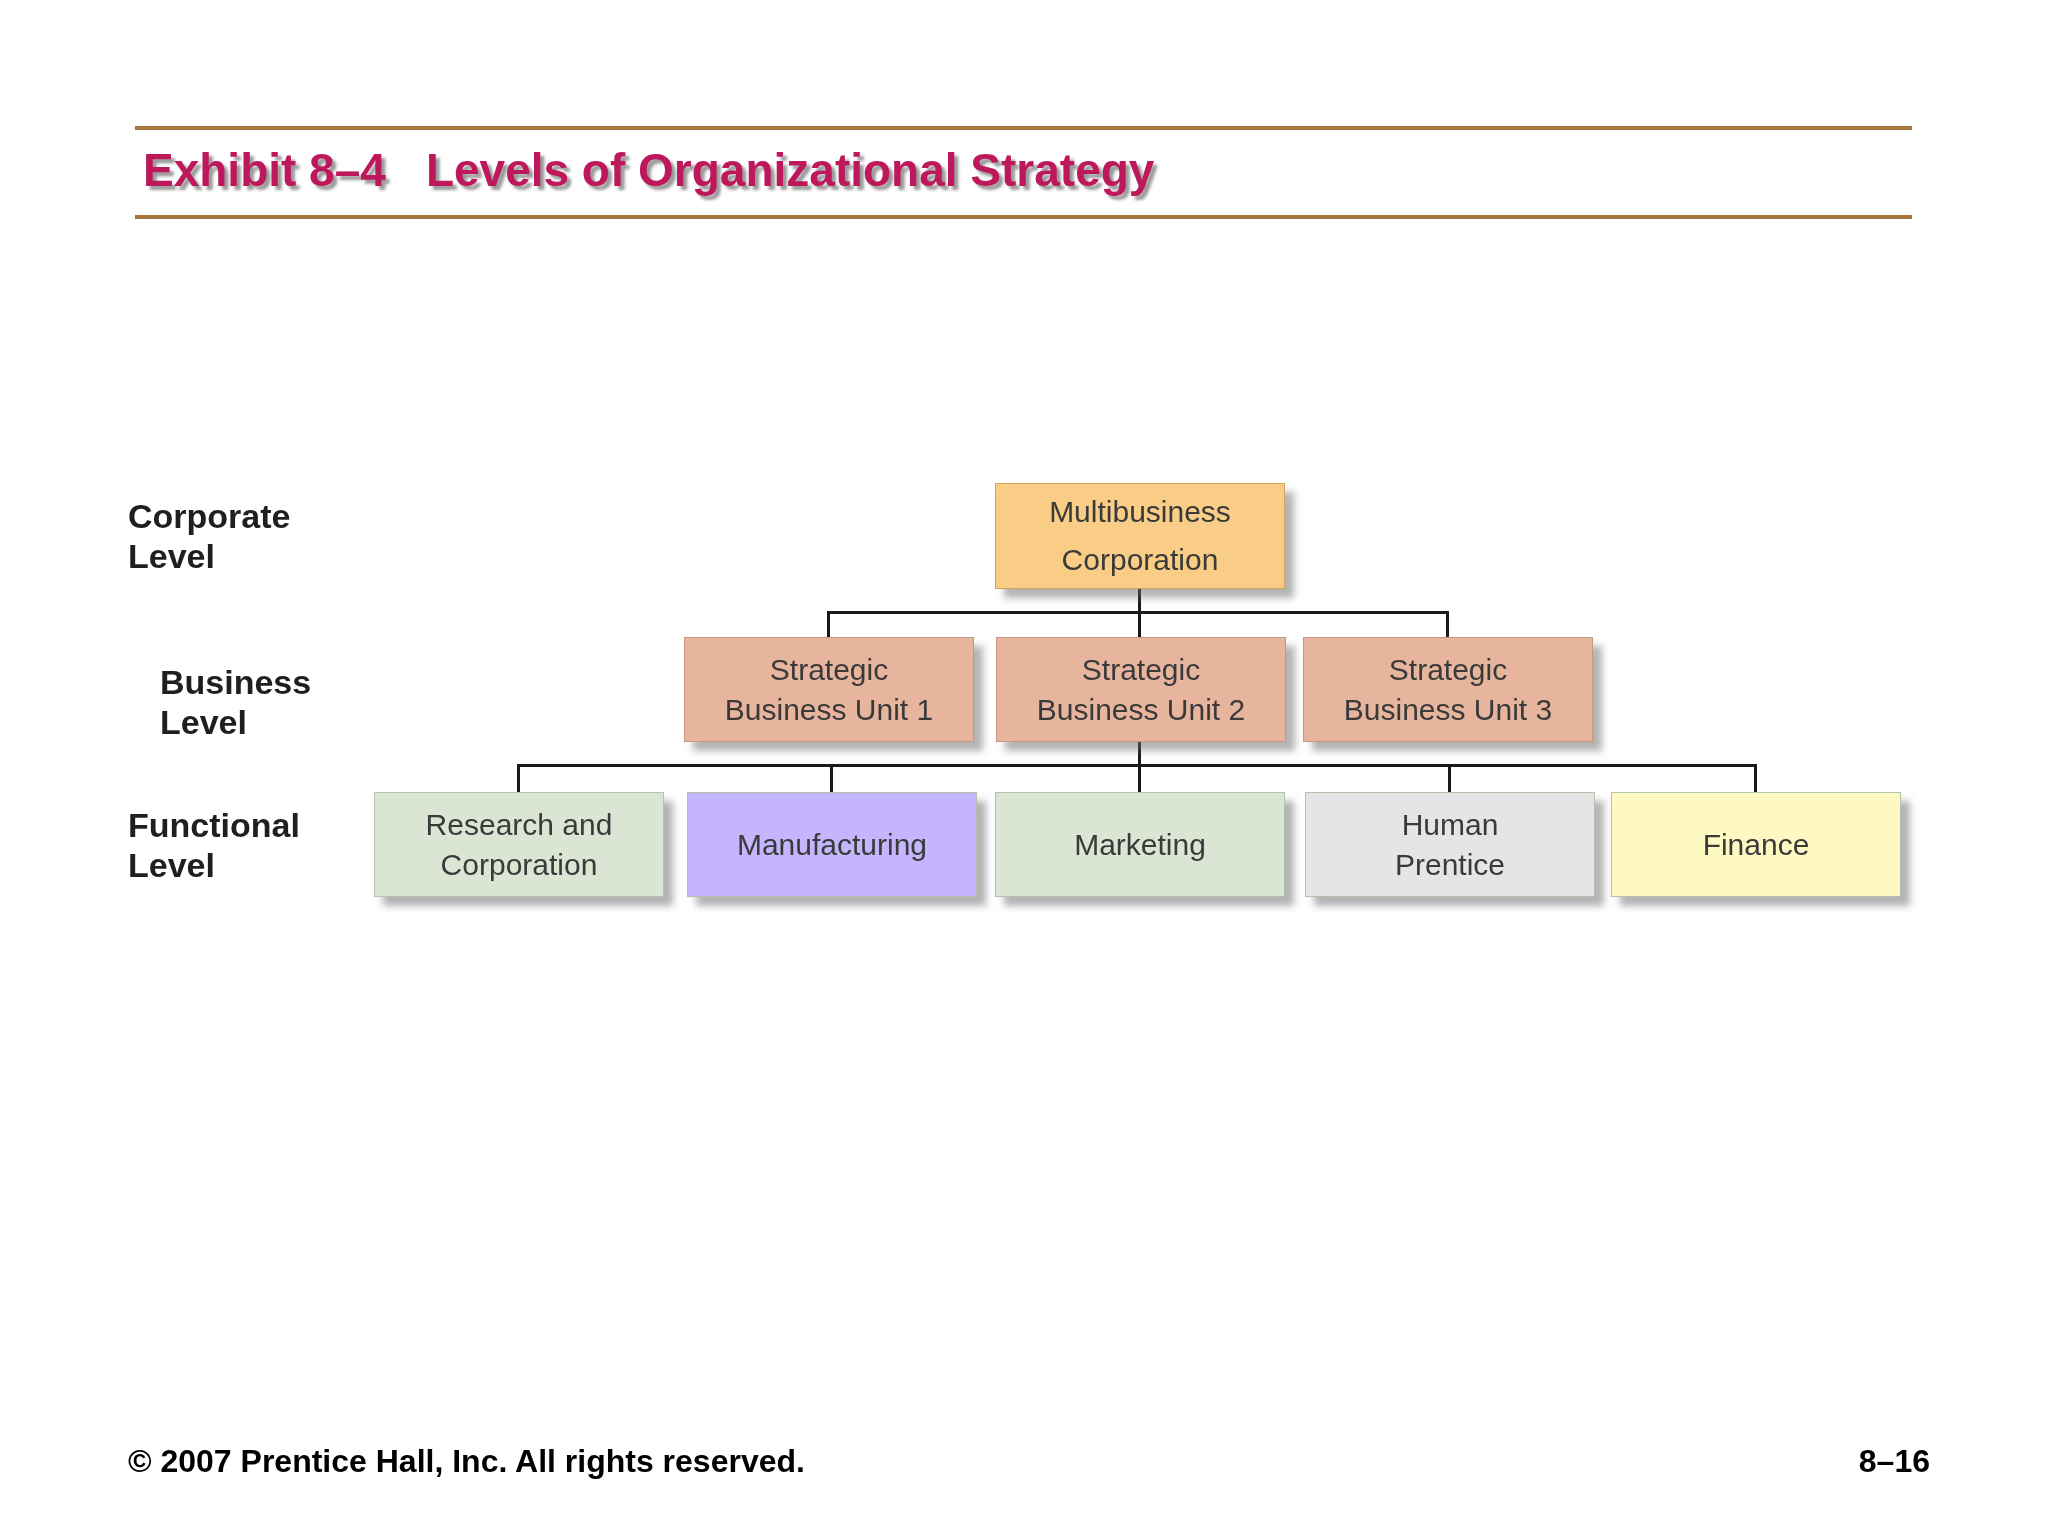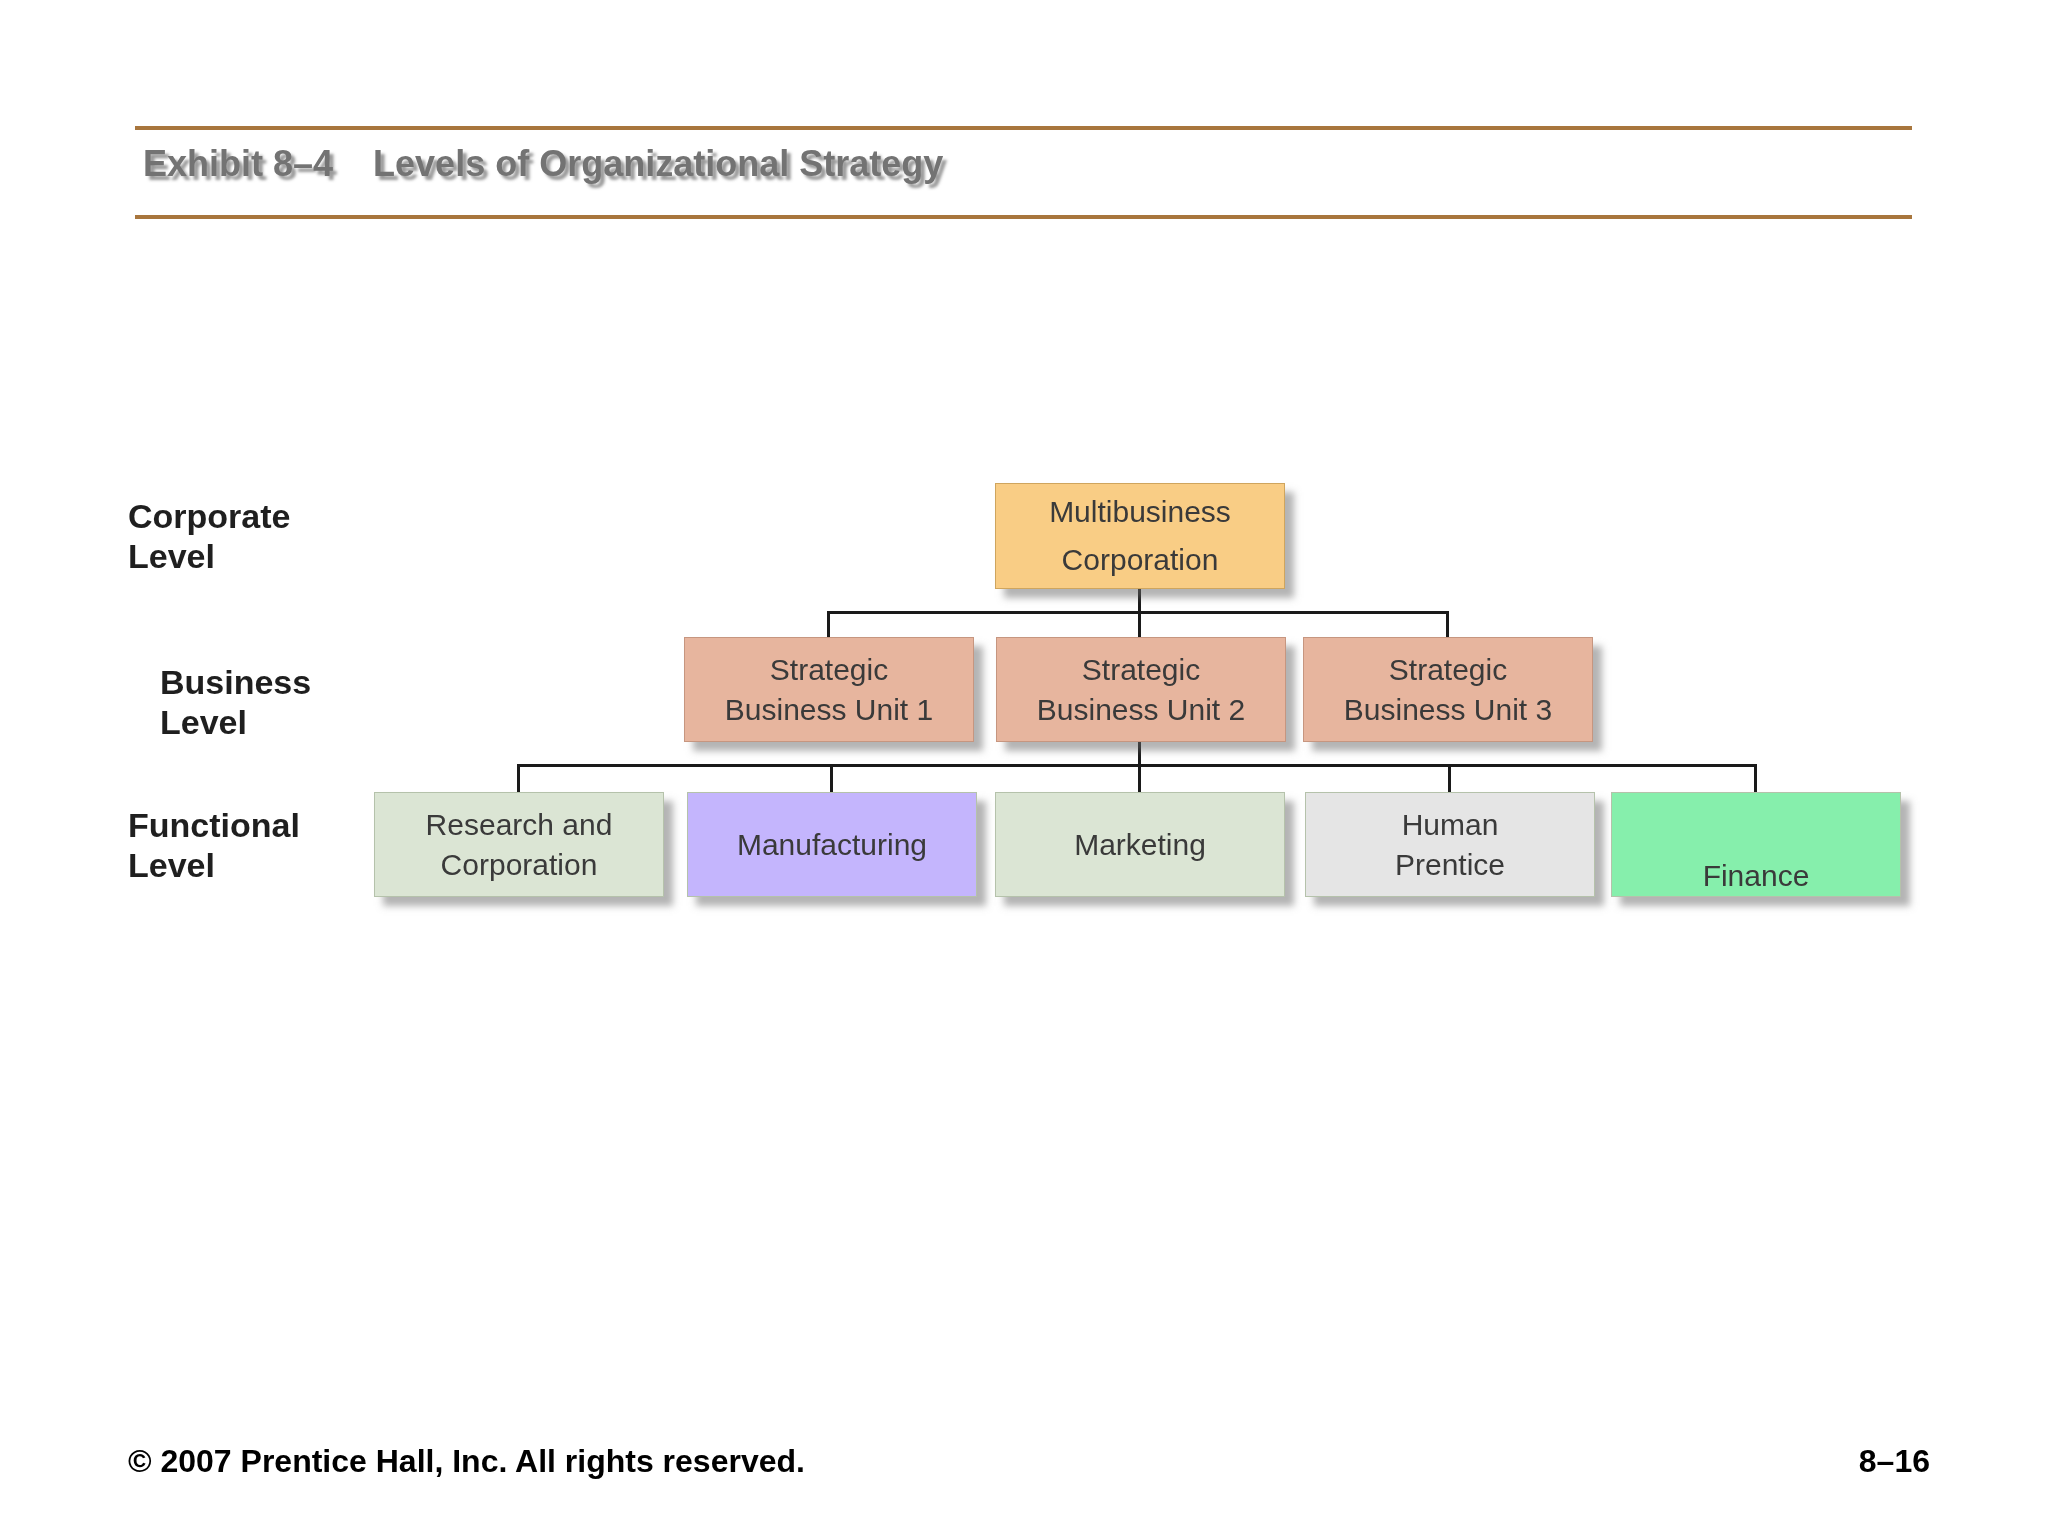--- a/index.html
+++ b/index.html
@@ -7,21 +7,21 @@
     width:2048px;height:1536px;position:relative;overflow:hidden;
     background:#ffffff;
     font-family:"Liberation Sans", sans-serif;
   }
   
   .rule{position:absolute;left:135px;width:1777px;height:4px;}
   #rule-top{top:126px;}
   #rule-bottom{top:215px;}
   .slide-title{
     position:absolute;left:143px;top:143px;
-    font-size:36px;font-weight:bold;color:#737373;
+    font-size:46px;font-weight:bold;color:#be185d;
     text-shadow:4px 4px 3px rgba(70,70,70,0.55);
     white-space:nowrap;
   }
   .slide-title .gap{margin-left:40px;}
   
   .level-label{
     position:absolute;left:128px;
     font-size:34px;font-weight:bold;color:#1f1f1f;
     line-height:40px;
   }
@@ -133,19 +133,19 @@
   <span></span>
 </div>
 <div class="obox functional" id="box-mkt" style="background: rgb(219, 229, 212);">
   <span>Marketing</span>
   <span></span>
 </div>
 <div class="obox functional" id="box-hr" style="background: #e5e5e5;">
   <span>Human</span>
   <span>Prentice</span>
 </div>
-<div class="obox functional" id="box-fin" style="background: #86efac; justify-content: flex-end;">
+<div class="obox functional" id="box-fin" style="background: #fef9c3;">
   <span>Finance</span>
   <span></span>
 </div>
 
 <div class="footer-copy">© 2007 Prentice Hall, Inc. All rights reserved.</div>
 <div class="footer-page">8–16</div>
 
 </body></html>

